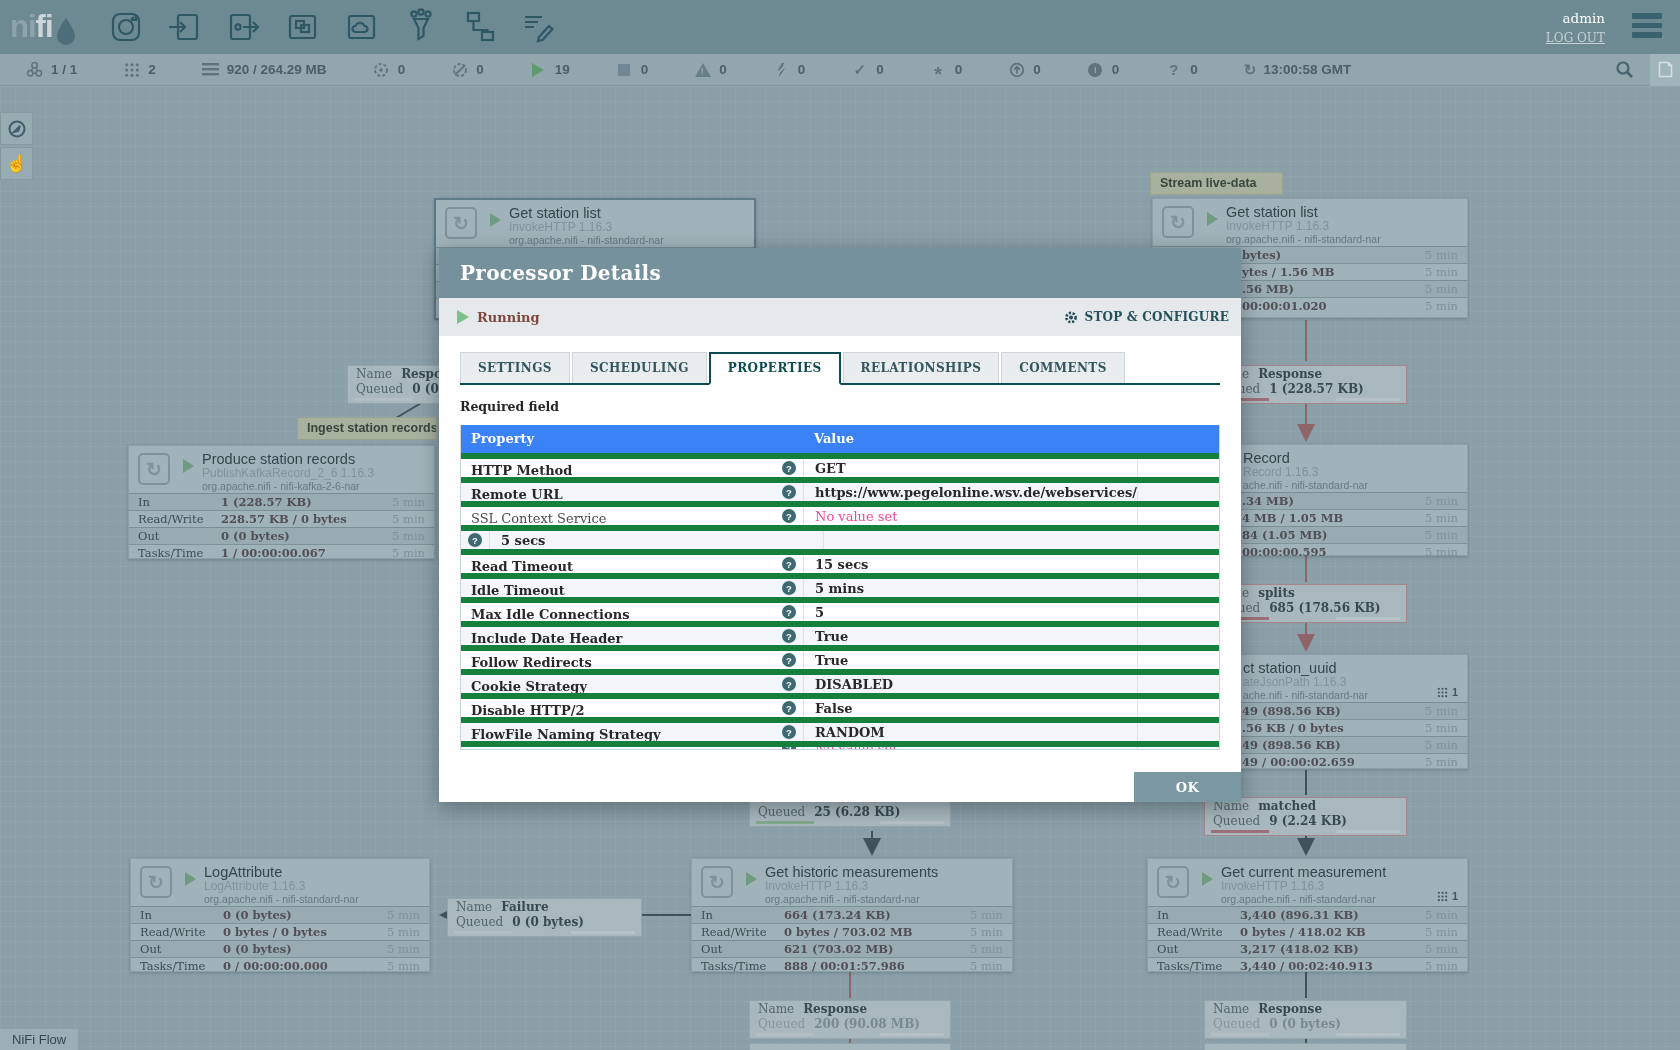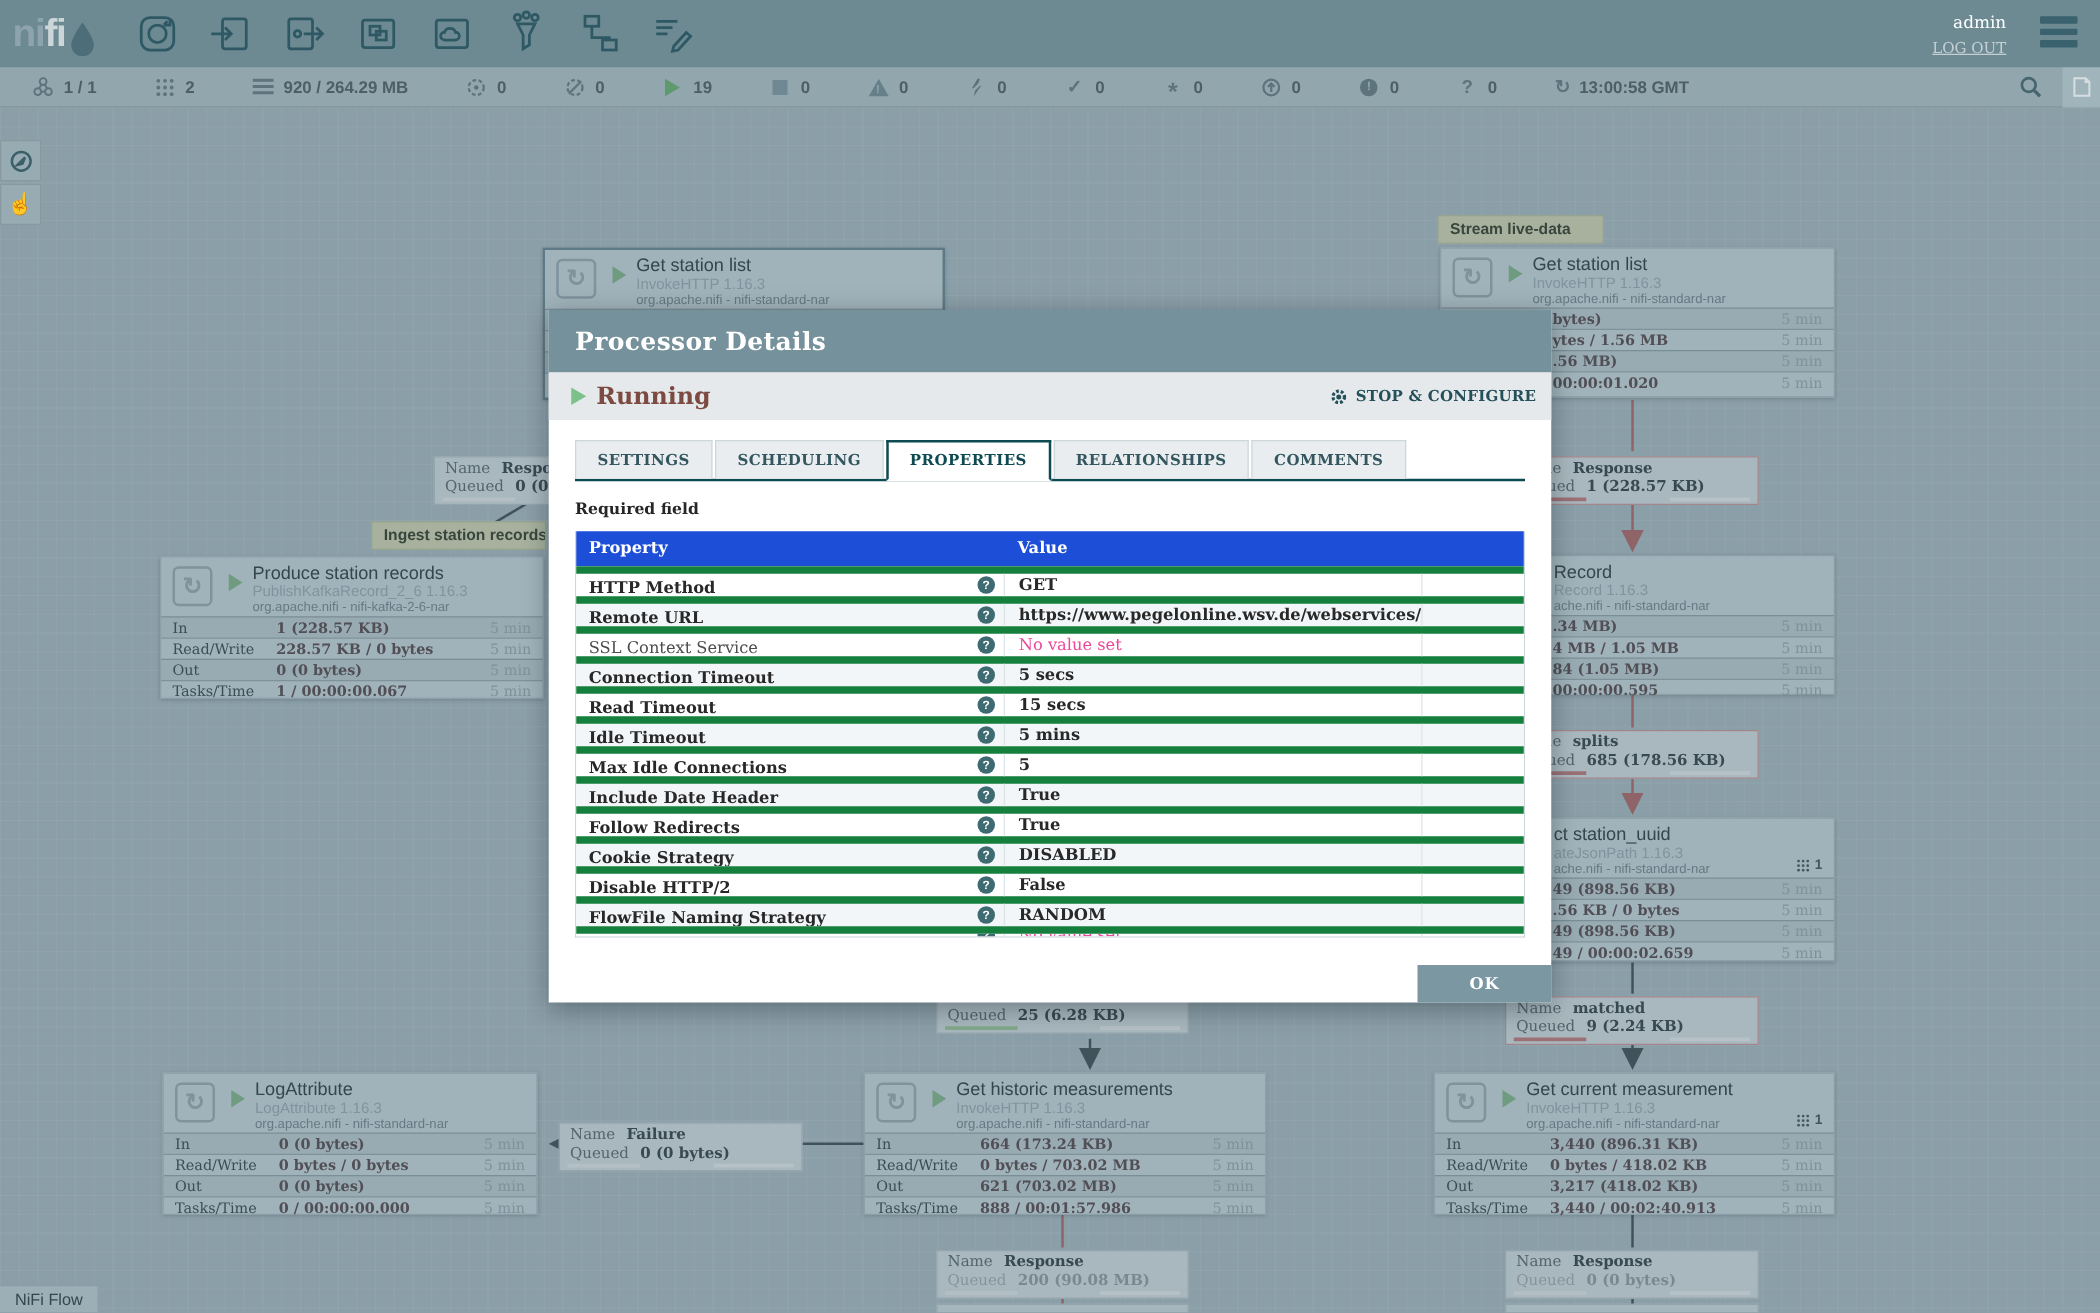--- a/index.html
+++ b/index.html
@@ -77,29 +77,29 @@
   .nlabel{position:absolute;background:#a7b19d;border:1px solid #98a38e;font-weight:bold;font-size:12.5px;color:#39463e;padding:3px 9px 4px;z-index:3;white-space:nowrap;overflow:hidden}
   .strip{position:absolute;height:7px;background:#a6b6bd;border:1px solid #93a4ac;border-bottom:none;z-index:3}
 
   #breadcrumb{position:absolute;left:0;bottom:0;height:22px;background:#9cafb7;border-top:1px solid #8a9ea6;border-right:1px solid #8a9ea6;padding:3px 12px 0;font-size:13px;color:#34454d;z-index:4}
 
   
   #modal{position:absolute;left:439px;top:248px;width:802px;height:554px;background:#fff;z-index:10;box-shadow:0 5px 20px rgba(15,25,35,.38);font-family:"DejaVu Serif",serif}
   .m-title{height:50px;background:#75919b;color:#fff;font-weight:bold;font-size:20px;line-height:50px;padding-left:21px;letter-spacing:.3px}
   .m-status{height:38px;background:#e5e9ec;display:flex;align-items:center;padding:0 12px 0 18px}
   .m-run-tri{width:0;height:0;border-left:12px solid #7cc08a;border-top:7px solid transparent;border-bottom:7px solid transparent;margin-right:8px}
-  .m-run{font-weight:bold;font-size:19px;color:#7d4a41}
+  .m-run{font-weight:bold;font-size:13px;color:#7d4a41}
   .m-action{margin-left:auto;display:flex;align-items:center;gap:6px;font-weight:bold;font-size:12px;color:#24505a;cursor:pointer;letter-spacing:.2px}
   .m-body{padding:0 21px;position:relative}
   .m-tabs{display:flex;margin-top:16px;border-bottom:2px solid #0d4a51;height:33px}
   .m-tab{background:#e9edef;border:1px solid #cdd7da;border-bottom:none;margin-right:2px;padding:0 17px;line-height:31px;font-weight:bold;font-size:12px;color:#33565f;letter-spacing:.4px;cursor:pointer;white-space:nowrap}
   .m-tab.active{background:#fff;border:2px solid #0d4a51;border-bottom:2px solid #fff;margin-bottom:-2px;line-height:29px;color:#0d4a51}
   .m-req{margin-top:14px;font-weight:bold;font-size:12.5px;color:#262626}
   .m-table{margin-top:11px;border:1px solid #ccd6da;border-top:none}
-  .t-head{height:28px;background:#1d4ed8;color:#fff;display:flex;font-weight:bold;font-size:13px;line-height:28px}
+  .t-head{height:28px;background:#3b82f6;color:#fff;display:flex;font-weight:bold;font-size:13px;line-height:28px}
   .th-prop{width:342px;padding-left:10px}
   .th-val{flex:1;padding-left:11px}
   .t-row{height:24px;display:flex;border-top:6px solid #15803d;font-size:13px;line-height:23px;background:#fff}
   .t-row.even{background:#f3f6f8}
   .t-row.clip{height:8px;overflow:hidden}
   .t-name{width:314px;padding-left:10px;font-weight:bold;color:#282828;white-space:nowrap;overflow:hidden}
   .t-row.optional .t-name{font-weight:normal;color:#4d4d4d}
   .t-help{width:28px;display:flex;align-items:center;justify-content:center}
   .t-help span{width:14px;height:14px;border-radius:50%;background:#3e6a71;color:#fff;font-size:9.5px;font-weight:bold;display:flex;align-items:center;justify-content:center;font-family:"Liberation Sans",sans-serif}
   .t-val{width:334px;border-left:1px solid #dde4e8;padding-left:11px;font-weight:bold;color:#282828;white-space:nowrap;overflow:hidden;display:flex;align-items:center}
@@ -750,21 +750,20 @@
             <span class="t-name">SSL Context Service</span>
             <span class="t-help">
               <span>?</span>
             </span>
             <span class="t-val">
               <span>No value set</span>
             </span>
             <span class="t-spare"></span>
           </div>
           <div class="t-row even">
-            <span class="t-name">Connection Timeout</span>
             <span class="t-help">
               <span>?</span>
             </span>
             <span class="t-val">
               <span>5 secs</span>
             </span>
             <span class="t-spare"></span>
           </div>
           <div class="t-row">
             <span class="t-name">Read Timeout</span>

